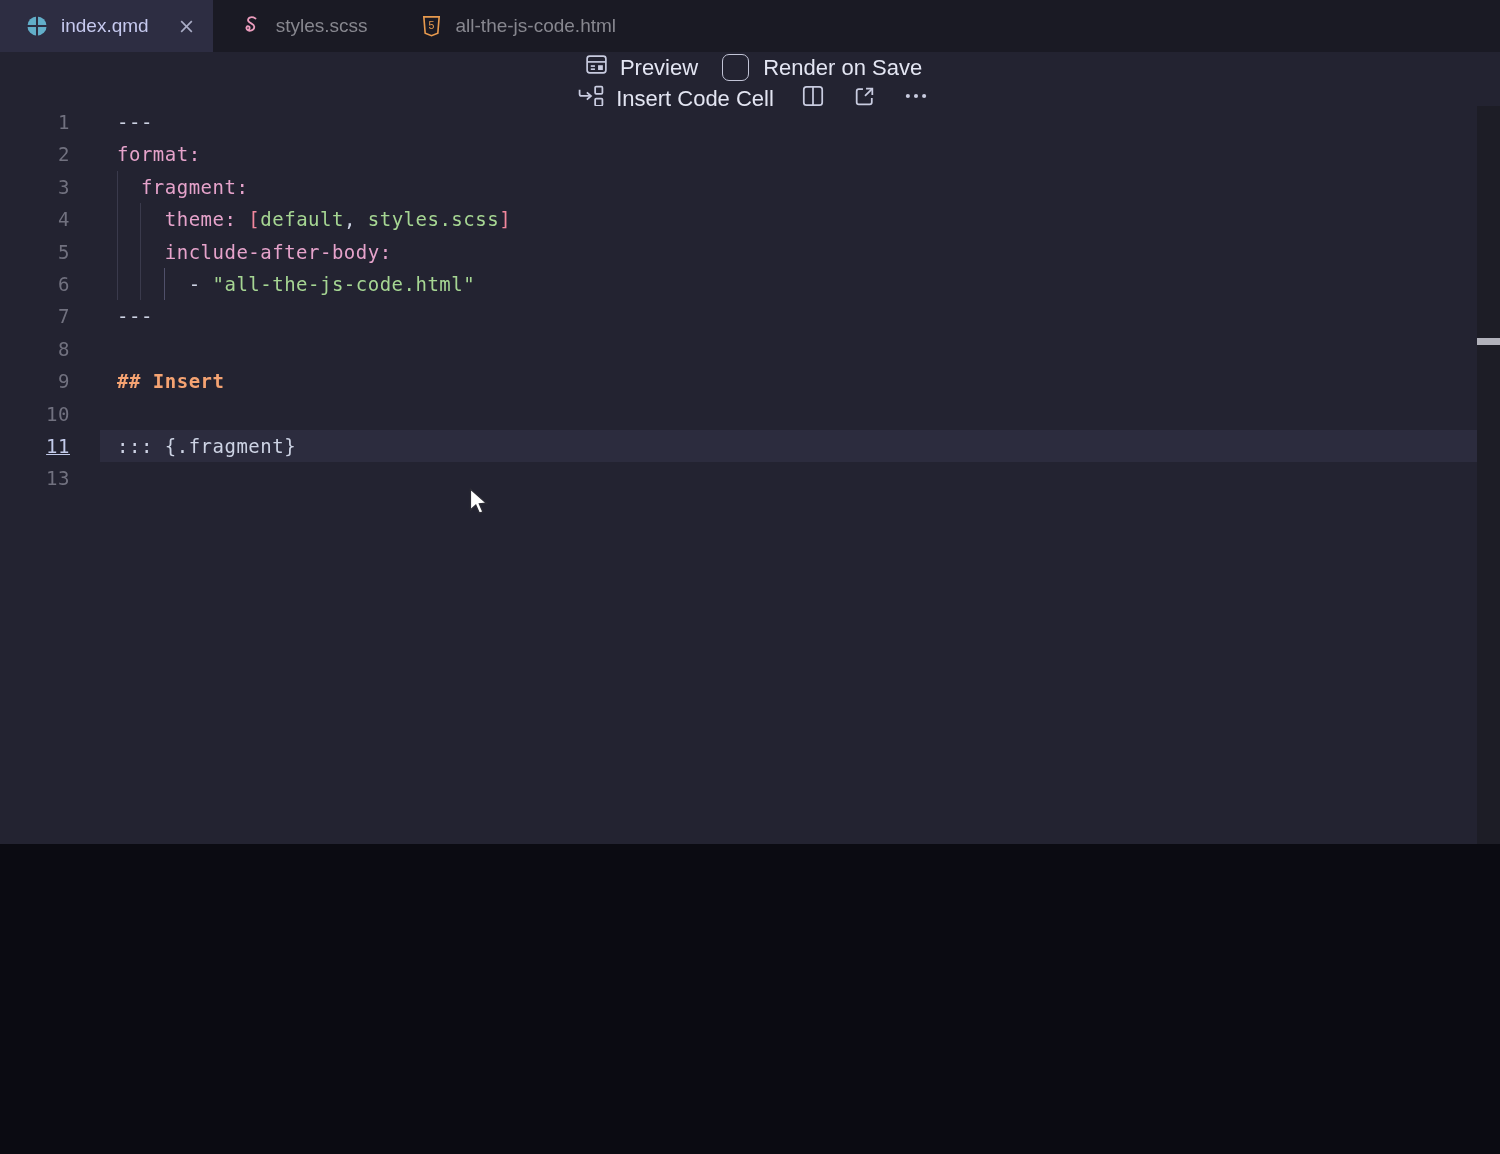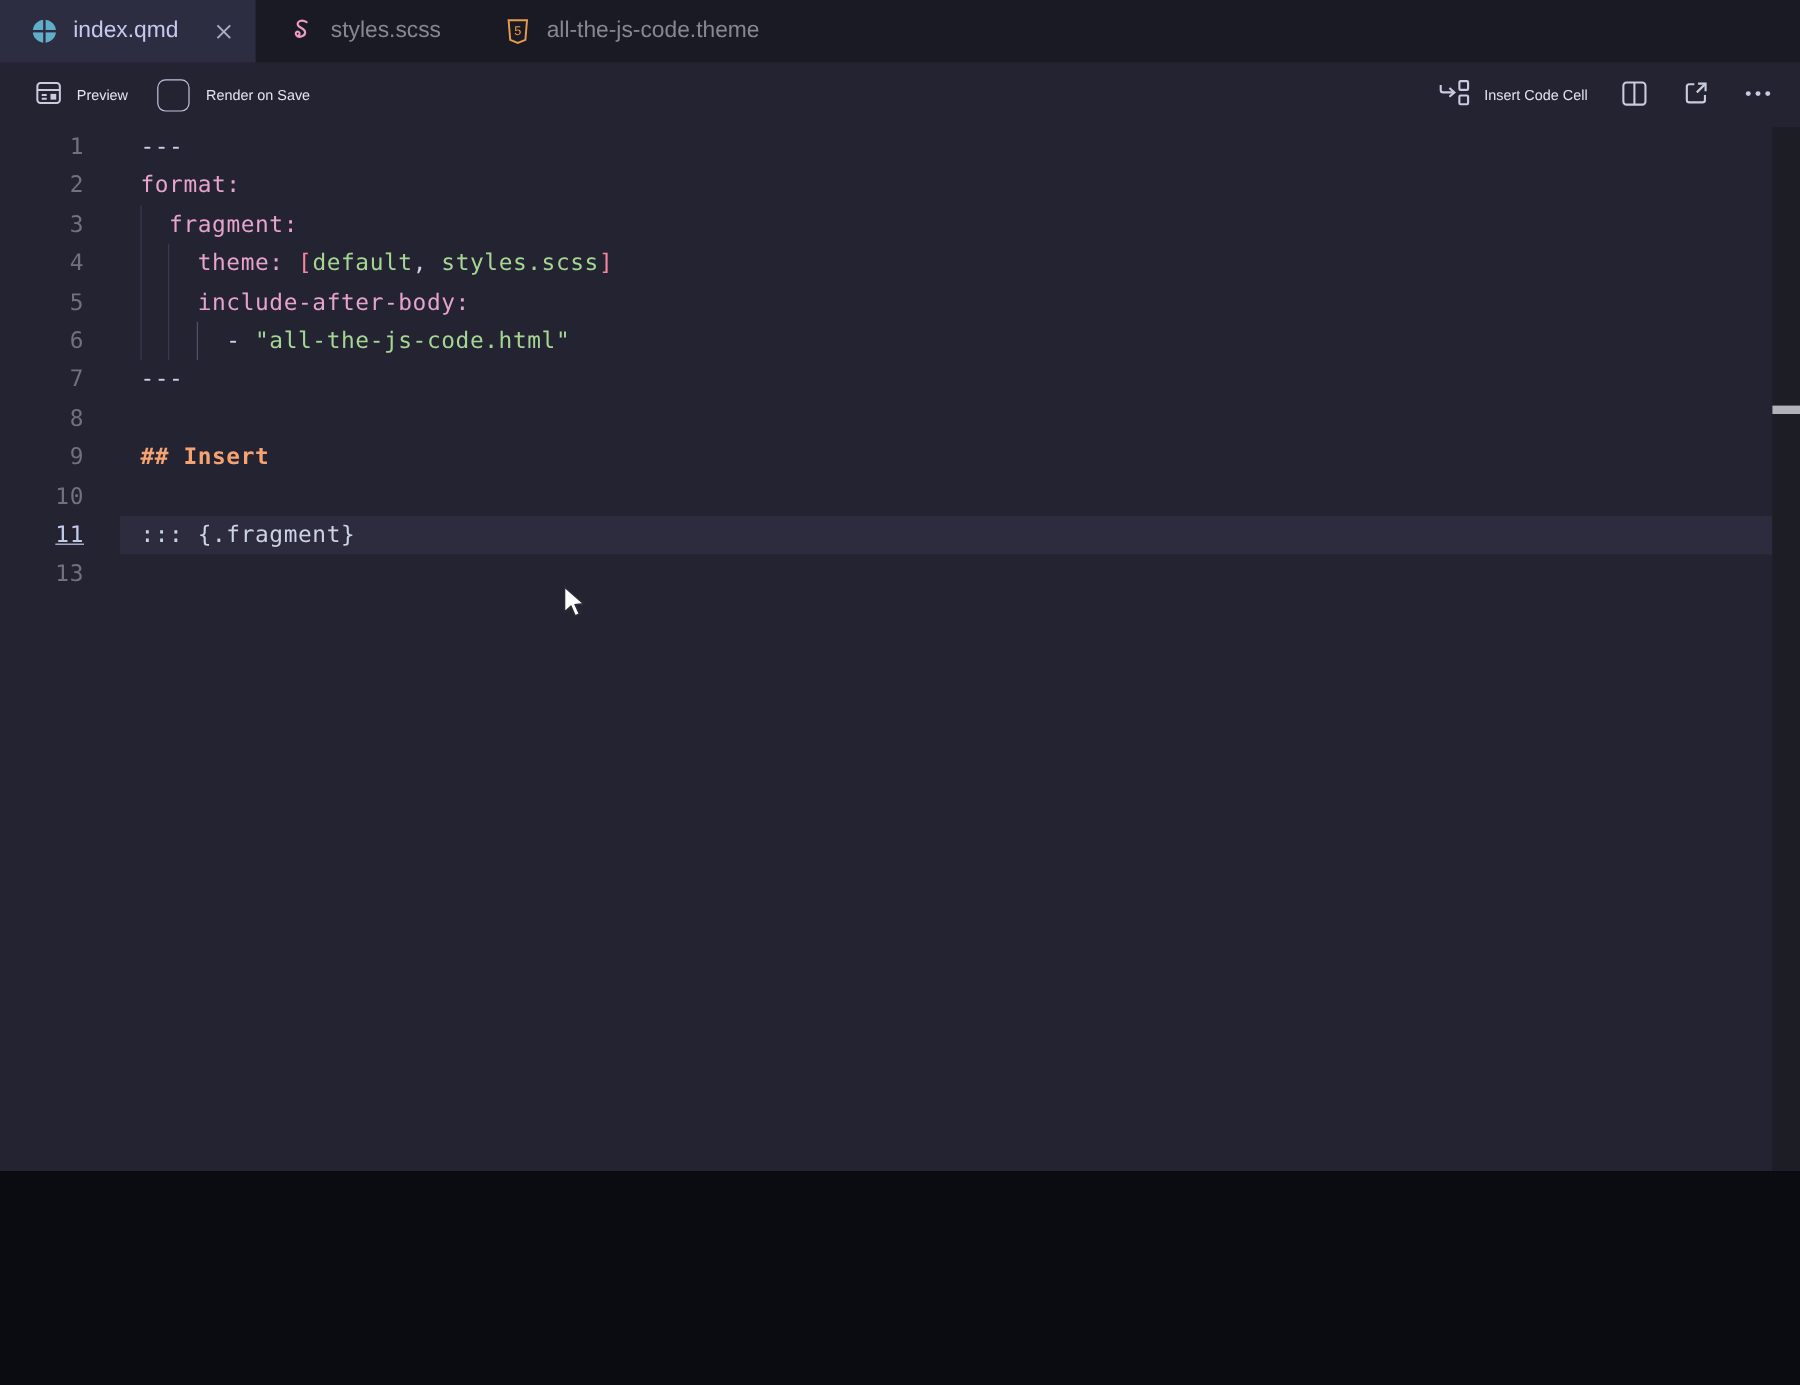--- a/index.html
+++ b/index.html
@@ -16,21 +16,21 @@
     --heading: #f5a372;
     --line-num: #71717f;
     --line-num-active: #c3cbeb;
     --ui-text: #e3e5f2;
     --ui-icon: #c9cce0;
     --inactive-tab-text: #87878f;
     --active-tab-text: #c6c9ef;
   }
   .window {
     position: relative;
-    width: 1500px; height: 976px;
+    width: 1500px; height: 844px;
     background: var(--editor-bg);
     overflow: hidden;
     font-family: "Liberation Sans", sans-serif;
   }
   
   .tab-bar {
     height: 52px;
     background: var(--tabbar-bg);
     display: flex;
     align-items: stretch;
@@ -49,22 +49,23 @@
     padding-right: 18px;
   }
   .tab .tab-icon { display: flex; align-items: center; }
   .tab-close { display: flex; align-items: center; margin-left: 16px; opacity: .9; }
   
   .toolbar {
     height: 54px;
     background: var(--editor-bg);
     display: flex; align-items: center; justify-content: space-between;
     padding: 0 22px 0 28px;
-    font-size: 12px;
+    font-size: 22px;
     color: var(--ui-text);
+    flex-direction: column;
   }
   .tb-left, .tb-right { display: flex; align-items: center; }
   .tb-btn { display: flex; align-items: center; gap: 11px; cursor: pointer; }
   .checkbox-group { display: flex; align-items: center; margin-left: 24px; cursor: pointer; }
   .checkbox {
     width: 27px; height: 27px;
     border: 1.7px solid #c2c4d6;
     border-radius: 7px;
     display: inline-block;
     margin-right: 14px;
@@ -147,21 +148,21 @@
       </span>
       <span class="tab-label">styles.scss</span>
     </div>
     <div class="tab">
       <span class="tab-icon">
         <svg width="23" height="25" viewBox="0 0 24 26">
           <path d="M4 3 H20 L18.6 20 L12 22.6 L5.4 20 Z" fill="none" stroke="#e89a4e" stroke-width="1.7"></path>
           <text x="12" y="15.5" text-anchor="middle" font-size="11" fill="#e89a4e" font-family="Liberation Sans, sans-serif">5</text>
         </svg>
       </span>
-      <span class="tab-label">all-the-js-code.theme</span>
+      <span class="tab-label">all-the-js-code.html</span>
     </div>
   </div>
 
   <div class="toolbar">
     <div class="tb-left">
       <div class="tb-btn">
         <span>
           <svg width="25" height="25" viewBox="0 0 24 24" fill="none" stroke="#c9cce0" stroke-width="1.6">
             <rect x="3" y="4" width="18" height="16" rx="2.5"></rect>
             <line x1="3" y1="9.5" x2="21" y2="9.5"></line>

